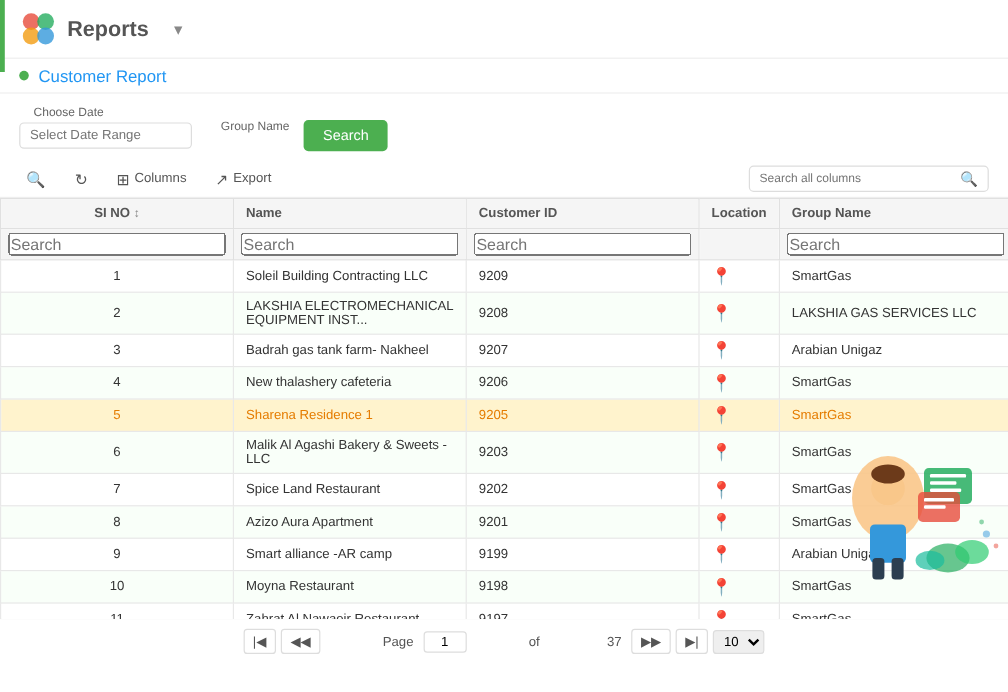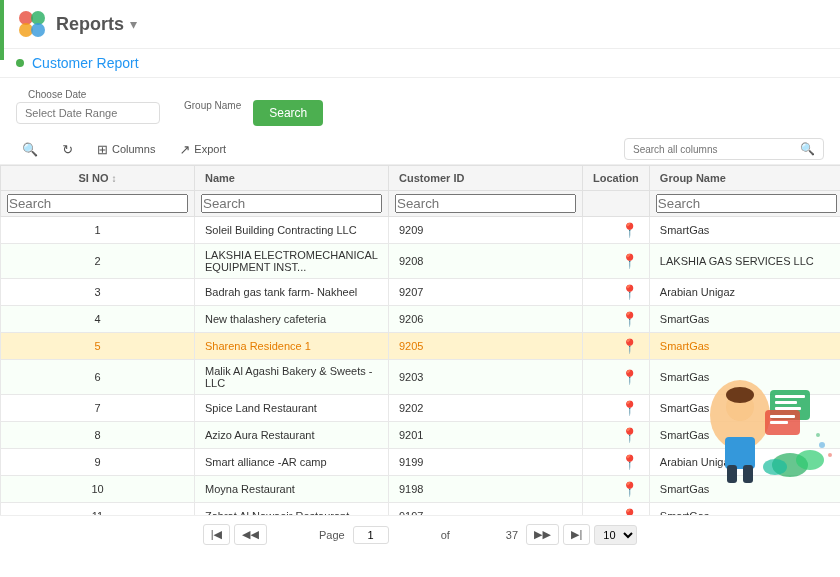--- a/index.html
+++ b/index.html
@@ -1,21 +1,21 @@
 <!DOCTYPE html>
 <html><head>
   <meta charset="utf-8">
   <style>
     * { box-sizing: border-box; margin: 0; padding: 0; }
     body { font-family: Arial, sans-serif; font-size: 12px; background: #fff; color: #333; width: 840px; height: 577px; overflow: hidden; }
 
     
     .header { display: flex; align-items: center; padding: 8px 16px; border-bottom: 1px solid #eee; }
     .header-logo { width: 32px; height: 32px; margin-right: 8px; }
-    .header-title { font-size: 18px; font-weight: 600; color: #555; margin-right: 6px; }
+    .header-title { font-size: 18px; font-weight: 600; color: #555; margin-right: 21px; }
     .header-chevron { color: #888; font-size: 14px; }
     .left-accent { position: absolute; left: 0; top: 0; width: 4px; height: 60px; background: #4CAF50; }
 
     
     .breadcrumb { display: flex; align-items: center; padding: 6px 16px; border-bottom: 1px solid #eee; }
     .breadcrumb-dot { width: 8px; height: 8px; background: #4CAF50; border-radius: 50%; margin-right: 8px; }
     .breadcrumb-text { font-size: 14px; color: #2196F3; font-weight: 500; }
 
     
     .filters { display: flex; align-items: center; padding: 8px 16px; gap: 12px; }
@@ -39,21 +39,21 @@
     thead th.search-row { padding: 3px 6px; }
     thead .sort-icon { font-size: 10px; color: #888; }
     tbody td { border: 1px solid #e8e8e8; padding: 5px 10px; font-size: 11px; color: #333; }
     tbody tr:nth-child(even) { background: #f9fff9; }
     tbody tr:nth-child(odd) { background: #fff; }
     tbody tr.highlighted { background: #fff3cd !important; color: #e57c00; }
     tbody tr.highlighted td { color: #e57c00; }
     .col-sino { width: 60px; text-align: center; }
     .col-name { width: 230px; }
     .col-custid { width: 160px; }
-    .col-location { width: 160px; text-align: right; }
+    .col-location { width: 160px; text-align: left; }
     .col-group { width: 200px; }
 
     
     .pagination { display: flex; align-items: center; justify-content: center; padding: 8px 16px; border-top: 1px solid #eee; gap: 4px; font-size: 11px; }
     .page-btn { border: 1px solid #ddd; background: #fff; padding: 3px 7px; cursor: pointer; border-radius: 3px; font-size: 11px; color: #555; }
     .page-input { width: 36px; border: 1px solid #ddd; border-radius: 3px; padding: 2px 4px; text-align: center; font-size: 11px; }
     .page-text { margin: 0 4px; color: #555; padding-left: 44px; }
     .page-size-select { border: 1px solid #ddd; border-radius: 3px; padding: 2px 4px; font-size: 11px; }
 
     
@@ -182,21 +182,21 @@
             </tr>
             <tr>
               <td class="col-sino" style="text-align: center;">7</td>
               <td class="col-name">Spice Land Restaurant</td>
               <td class="col-custid">9202</td>
               <td class="col-location"><span style="color:#aaa;font-size:14px;">📍</span></td>
               <td class="col-group">SmartGas</td>
             </tr>
             <tr>
               <td class="col-sino" style="text-align: center;">8</td>
-              <td class="col-name">Azizo Aura Restaurant</td>
+              <td class="col-name">Azizo Aura Apartment</td>
               <td class="col-custid">9201</td>
               <td class="col-location"><span style="color:#aaa;font-size:14px;">📍</span></td>
               <td class="col-group">SmartGas</td>
             </tr>
             <tr>
               <td class="col-sino" style="text-align: center;">9</td>
               <td class="col-name">Smart alliance -AR camp</td>
               <td class="col-custid">9199</td>
               <td class="col-location"><span style="color:#aaa;font-size:14px;">📍</span></td>
               <td class="col-group">Arabian Unigaz</td>

